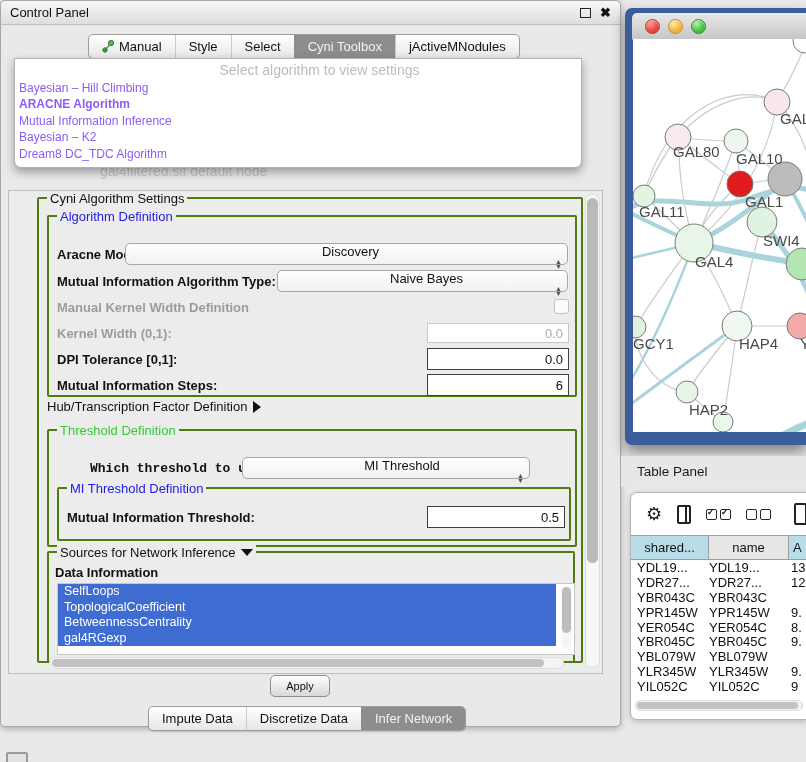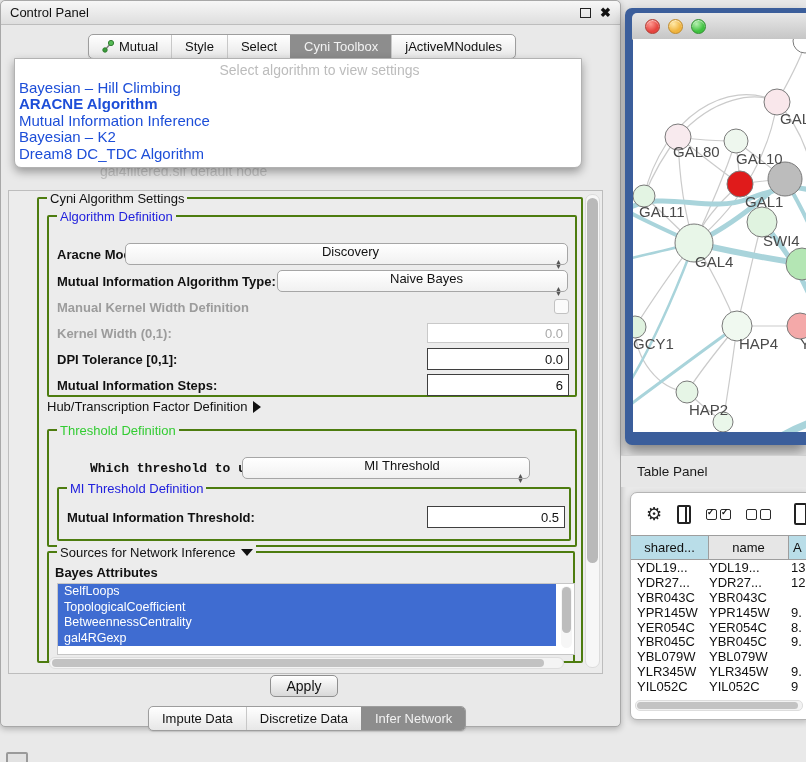--- a/index.html
+++ b/index.html
@@ -26,21 +26,21 @@
     align-items:center;gap:5px;white-space:nowrap;}
   .tab:first-child{border-left:none;}
   .tab.selected{background:#8d8d8d;color:#f2f2f2;border-left-color:#8d8d8d;}
   #topTabs{left:88px;top:34px;}
   #bottomTabs{left:148px;top:706px;}
   
   .dropdown{position:absolute;left:14px;top:58px;width:566px;z-index:20;
     background:#fff;border:1px solid #b2b2b2;border-radius:0 0 7px 7px;
     box-shadow:0 4px 10px rgba(0,0,0,.35);padding-bottom:5px;}
   .dd-placeholder{text-align:center;color:#bcbcbc;font-size:14px;padding:3px 0 2px;margin-left:43px;}
-  .dd-opt{font-size:15px;line-height:16.4px;padding-left:4px;color:#1d4ed8;}
+  .dd-opt{font-size:12px;line-height:16.4px;padding-left:4px;color:#8b5cf6;}
   .dd-opt.bold{font-weight:bold;}
   .ghost-combo-text{position:absolute;left:100px;top:163px;z-index:5;color:#c3c3c3;
     font-size:14px;}
   .focus-box{position:absolute;left:546px;top:99px;width:28px;height:26px;z-index:4;
     background:#fff;border:2px solid #6ea3dd;border-radius:4px;}
   
   .settings-panel{position:absolute;left:8px;top:190px;width:593px;height:482px;
     background:#ececec;border:1px solid #bdbdbd;}
   .vscroll{position:absolute;right:2px;top:3px;bottom:5px;width:13px;
     background:#f7f7f7;border:1px solid #dcdcdc;border-radius:7px;}
@@ -74,23 +74,23 @@
   .attr-item{height:15.5px;line-height:15.5px;background:#3f6cd1;color:#fff;
     font-size:12.5px;padding-left:6px;width:492px;}
   .list-vscroll{position:absolute;right:2px;top:2px;width:11px;height:62px;
     background:#f6f6f6;border-radius:6px;}
   .list-vscroll .thumb{position:absolute;left:1px;right:1px;top:1px;height:46px;
     background:#bdbdbd;border-radius:5px;}
   .hscroll{position:absolute;height:10px;background:#f4f4f4;border:1px solid #dedede;
     border-radius:6px;}
   .hscroll .thumb{position:absolute;top:1px;bottom:1px;left:2px;width:96%;
     background:#c2c2c2;border-radius:5px;}
-  .apply-btn{position:absolute;left:270px;top:675px;width:68px;height:22px;
+  .apply-btn{position:absolute;left:270px;top:675px;width:60px;height:22px;
     background:linear-gradient(#ffffff,#d8d8d8);border:1px solid #8f8f8f;
-    border-radius:5px;font-size:14px;font-family:"Liberation Sans",sans-serif;
+    border-radius:5px;font-size:11px;font-family:"Liberation Sans",sans-serif;
     display:flex;align-items:center;justify-content:center;color:#111;}
   
   .net-window{position:absolute;left:625px;top:8px;width:181px;height:437px;
     background:#3b5e9b;border-radius:7px 0 0 7px;
     box-shadow:0 7px 14px rgba(0,0,0,.45);}
   .net-titlebar{position:absolute;left:7px;top:5px;right:0;height:26px;
     background:linear-gradient(#e8e8e8,#c6c6c6);border-radius:5px 0 0 0;
     border-bottom:1px solid #9a9a9a;display:flex;align-items:center;gap:8px;
     padding-left:13px;}
   .tl{width:13px;height:13px;border-radius:50%;box-shadow:inset 0 1px 1px rgba(255,255,255,.6);}
@@ -148,21 +148,21 @@
     </div>
   </div>
 
   <div class="tabbar" id="topTabs">
       <div class="tab">
         <svg width="12" height="13">
           <line x1="3" y1="10" x2="9" y2="3" stroke="#7a7a7a" stroke-width="1.3"></line>
           <circle cx="9" cy="3" r="2.6" fill="#57bb57" stroke="#2f7d2f"></circle>
           <circle cx="3" cy="10" r="2.2" fill="#3a9a3a" stroke="#2f7d2f"></circle>
         </svg>
-        <span>Mutual</span>
+        <span>Manual</span>
       </div>
       <div class="tab">
         <span>Style</span>
       </div>
       <div class="tab">
         <span>Select</span>
       </div>
       <div class="tab selected">
         <span>Cyni Toolbox</span>
       </div>
@@ -248,21 +248,21 @@
           <span class="gtitle t-blue">MI Threshold Definition</span>
           <span class="lbl" style="left:8px;top:21px;">Mutual Information Threshold:</span>
           <div class="tfield active" style="left:368px;top:17px;width:138px;height:22px;">
             <span>0.5</span>
           </div>
         </div>
       </div>
 
       <div class="group" style="left:8px;top:352px;width:524px;height:108px;">
         <span class="gtitle t-black"><span>Sources for Network Inference</span><span class="tri-down"></span></span>
-        <span class="lbl" style="left:6px;top:12px;">Bayes Attributes</span>
+        <span class="lbl" style="left:6px;top:12px;">Data Information</span>
         <div class="attr-list" id="attrList" style="left:8px;top:30px;width:516px;height:70px;">
 
         <div class="attr-item">SelfLoops</div>
             <div class="attr-item">TopologicalCoefficient</div>
             <div class="attr-item">BetweennessCentrality</div>
             <div class="attr-item">gal4RGexp</div>
             <div class="list-vscroll">
               <span class="thumb"></span>
             </div>
           </div>

